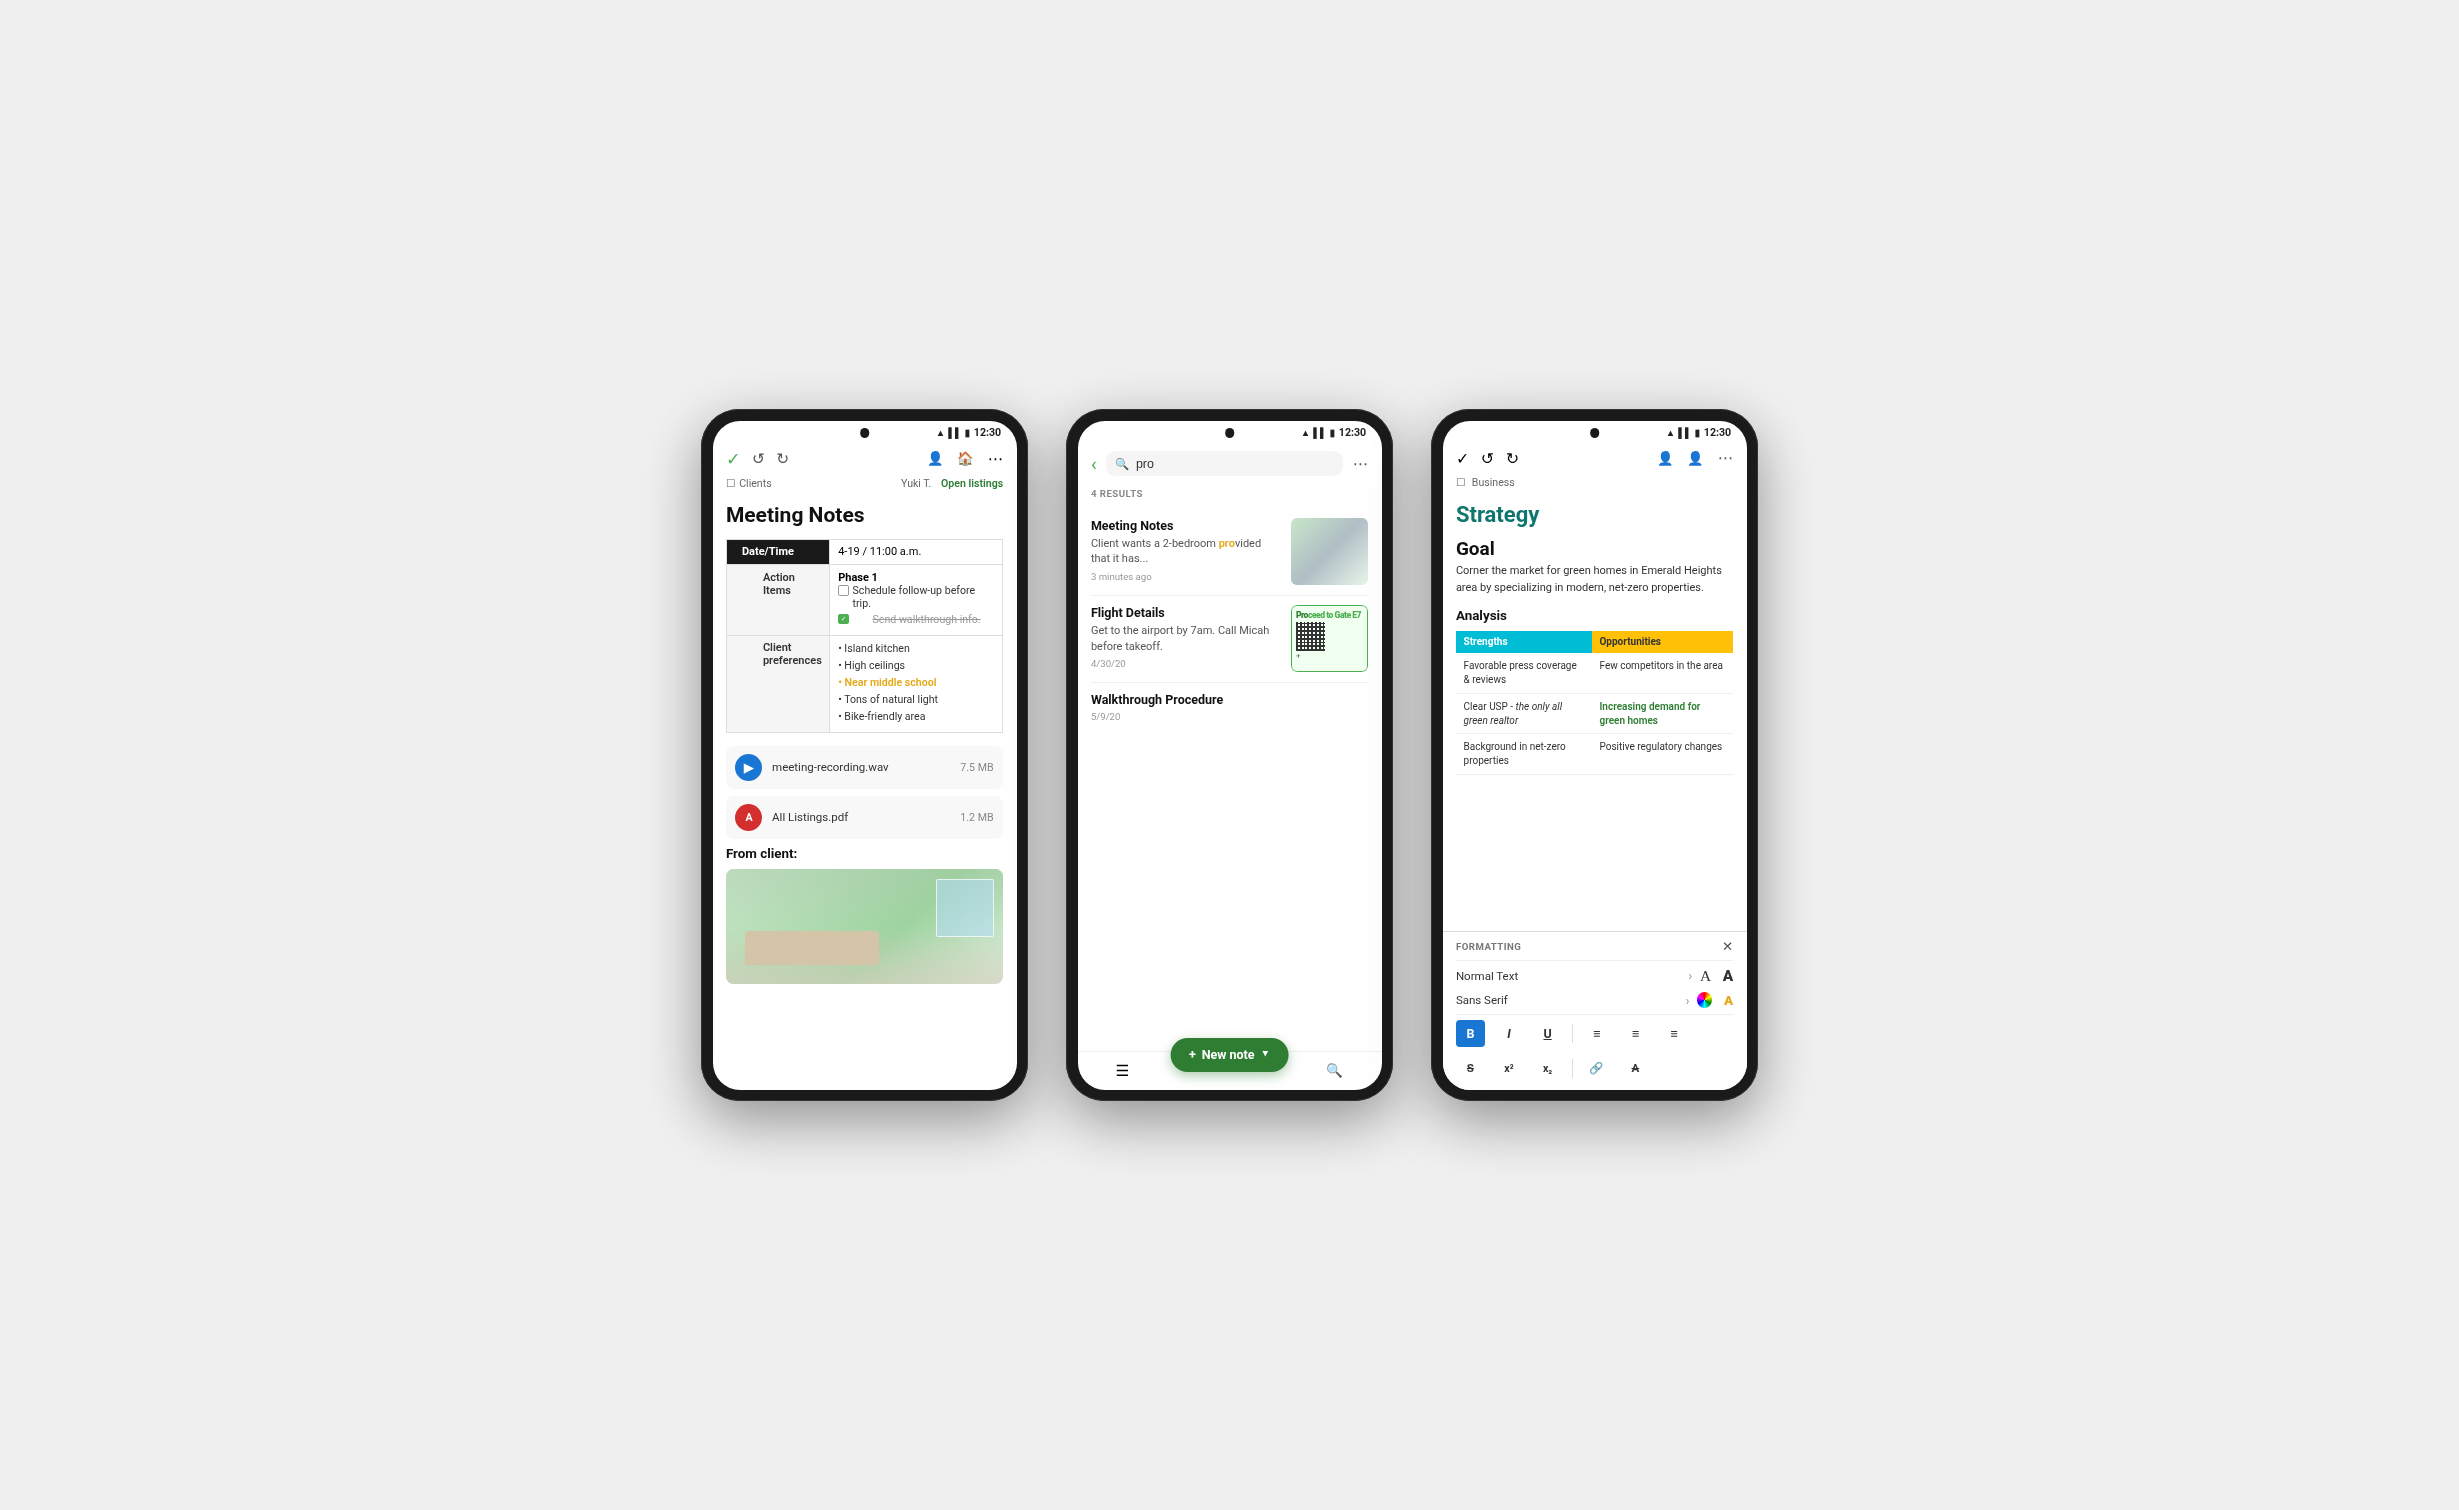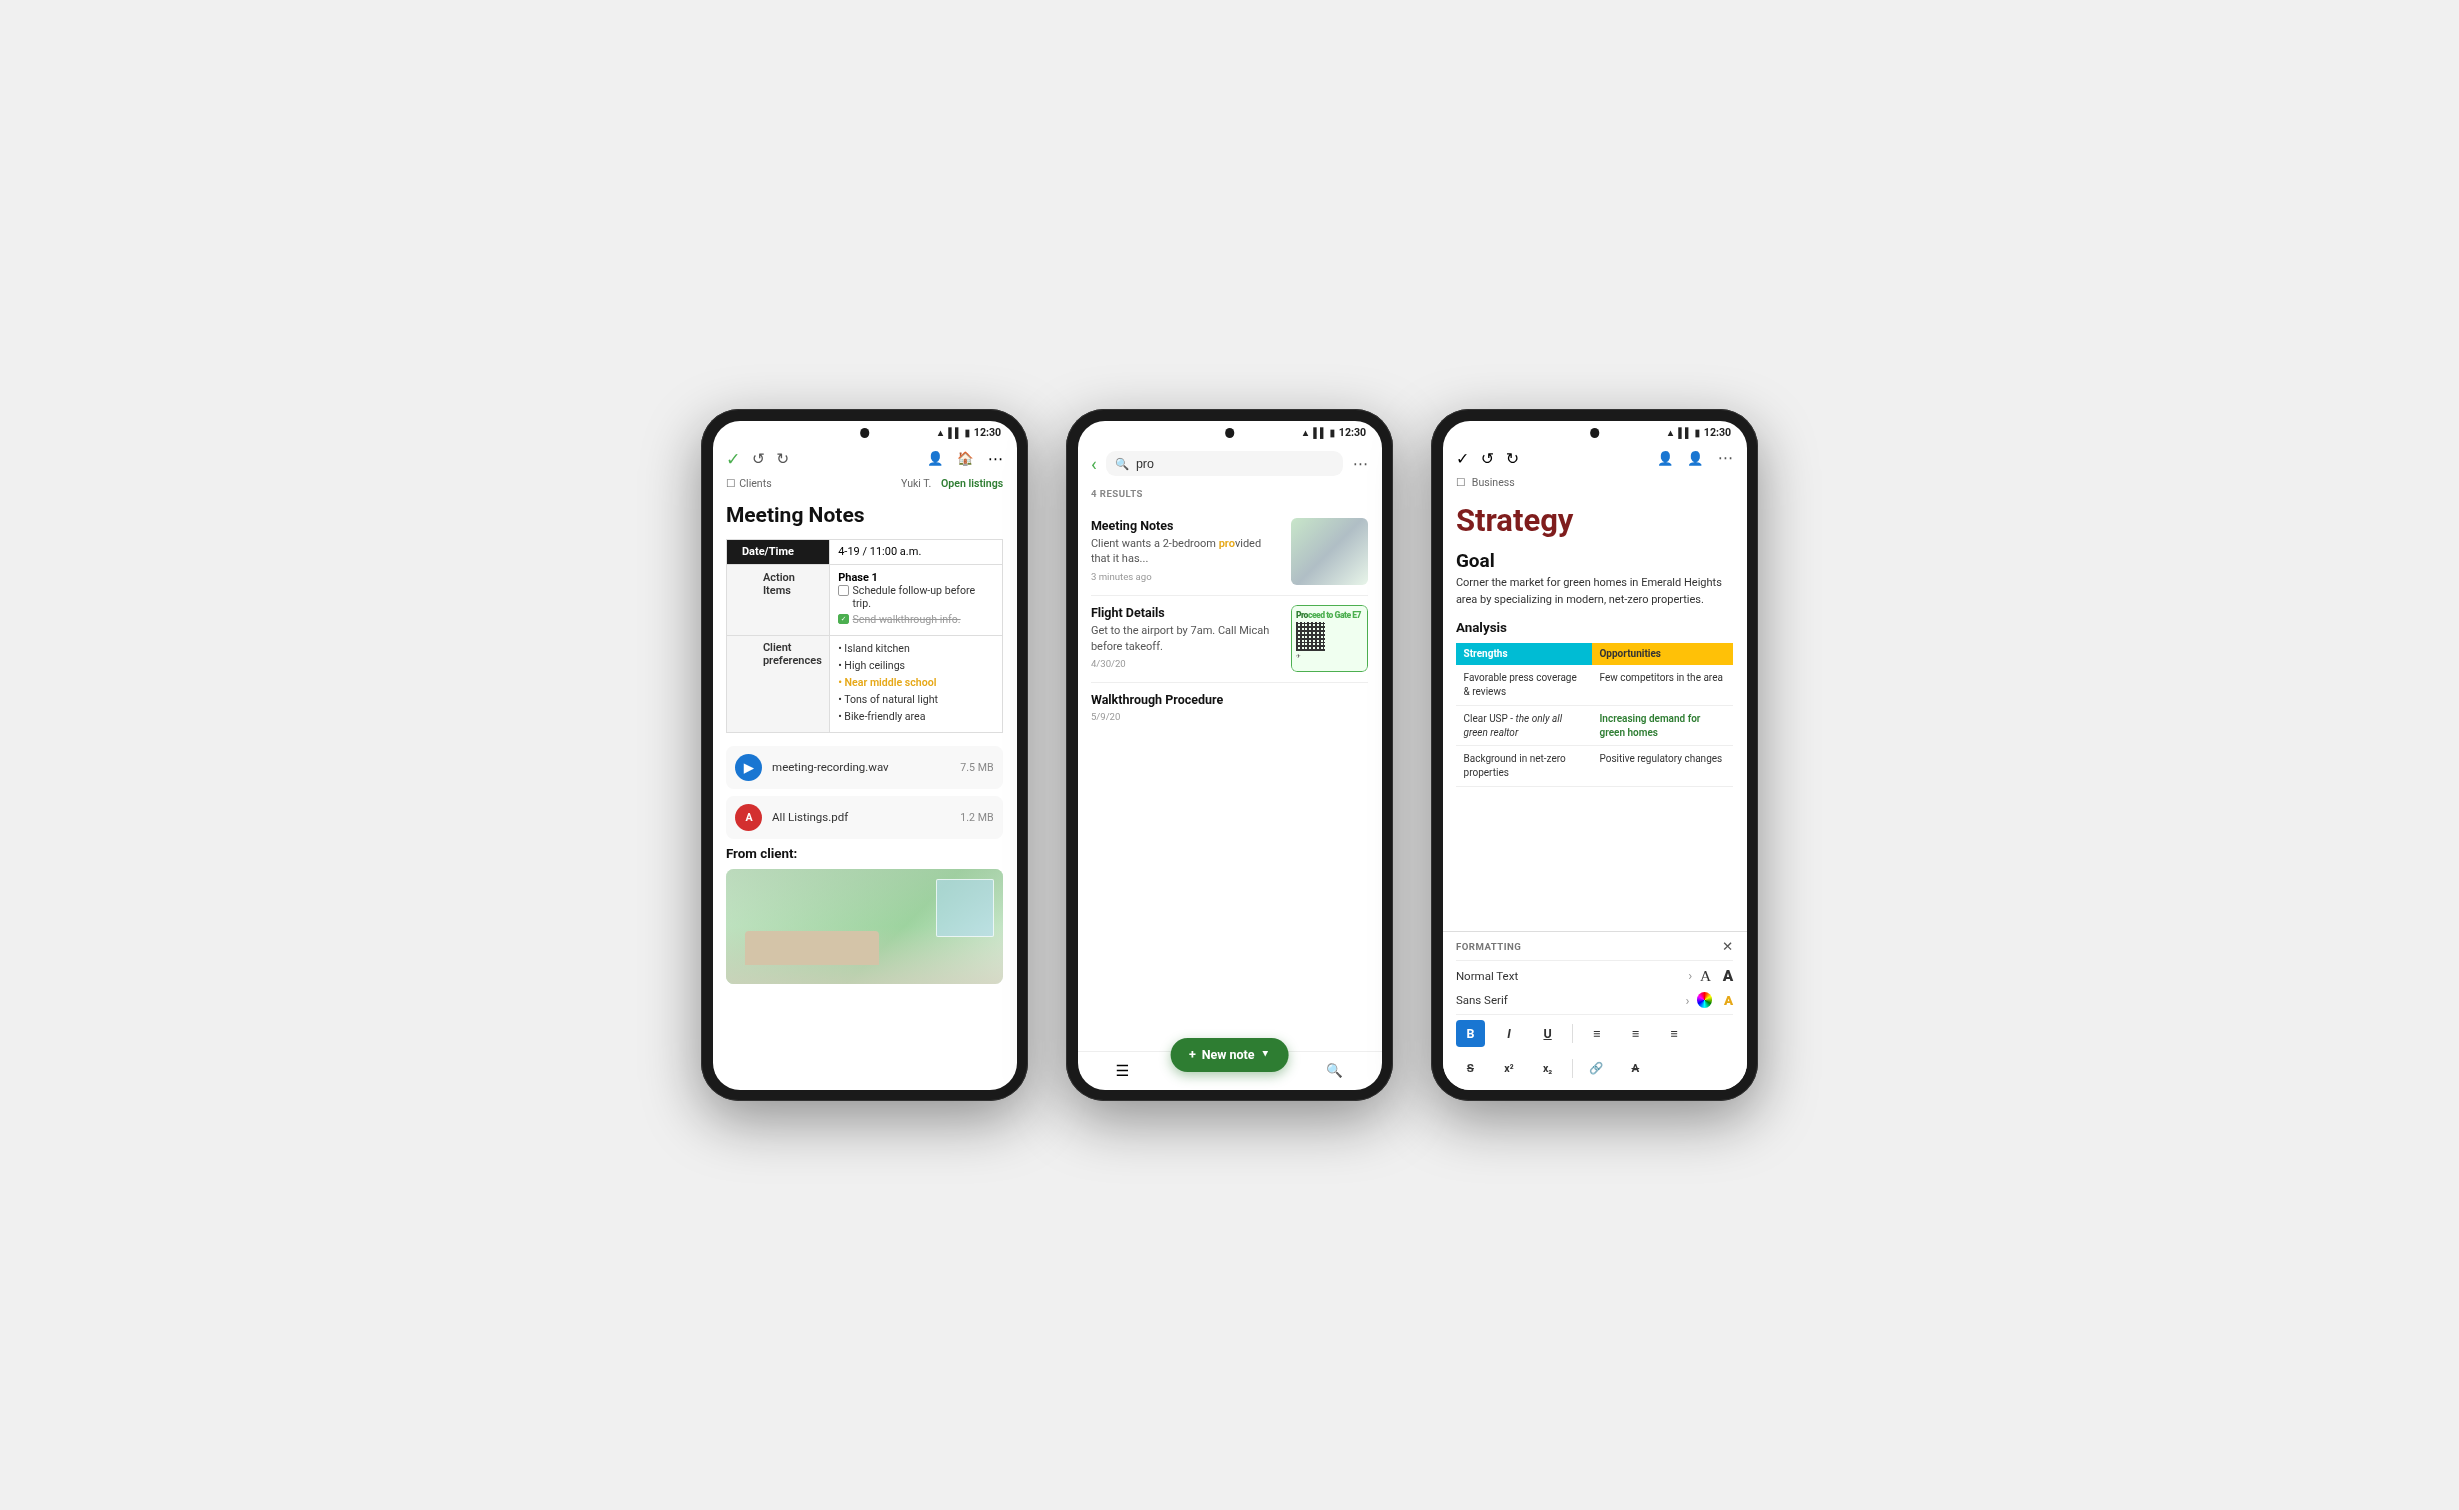--- a/index.html
+++ b/index.html
@@ -192,20 +192,21 @@
 
     .checkbox-item .cb.checked {
       border-color: #4caf50;
       background: #4caf50;
       position: relative;
     }
 
     .checkbox-item .strikethrough {
       text-decoration: line-through;
       color: #999;
+      margin-left: 20px;
     }
 
     .pref-list {
       font-size: 10.6px;
       color: #333;
       line-height: 1.6;
     }
 
     .pref-list .highlight-yellow {
       color: #e6a817;
@@ -460,23 +461,23 @@
     }
 
     .phone3-content {
       flex: 1;
       overflow: hidden;
       padding: 7.7px 13.4px 0;
       position: relative;
     }
 
     .strategy-title {
-      font-size: 31px;
-      font-weight: 700;
-      color: #7f1d1d;
+      font-size: 22px;
+      font-weight: 700;
+      color: #0f766e;
       margin-bottom: 9.6px;
     }
 
     .goal-heading {
       font-size: 19px;
       font-weight: 700;
       color: #111;
       margin-bottom: 3.8px;
     }
 

